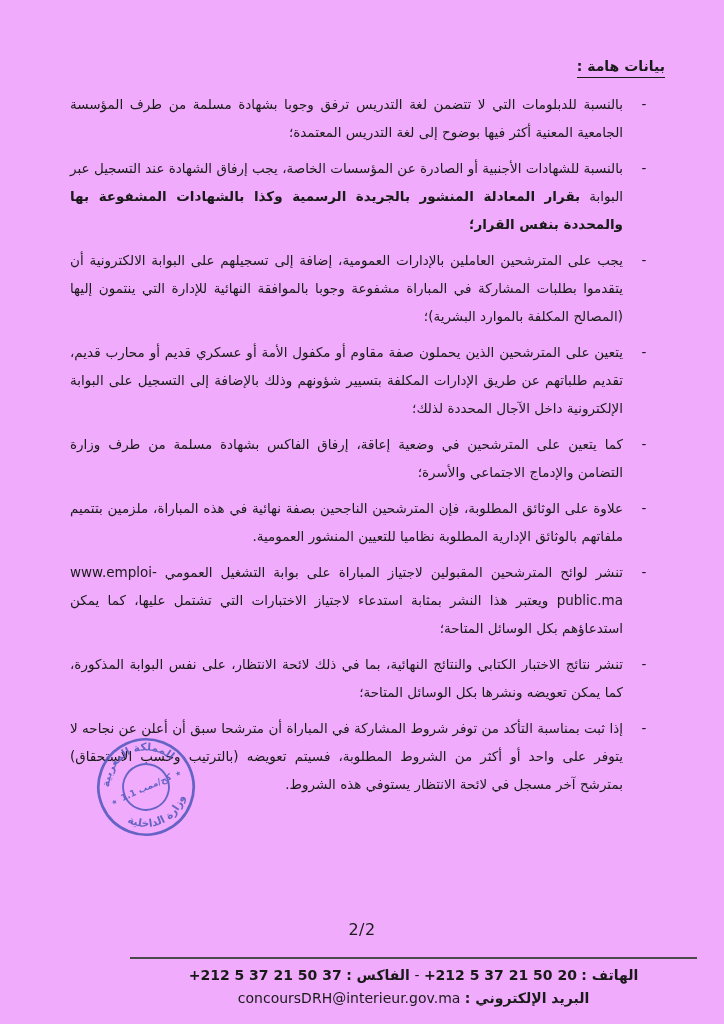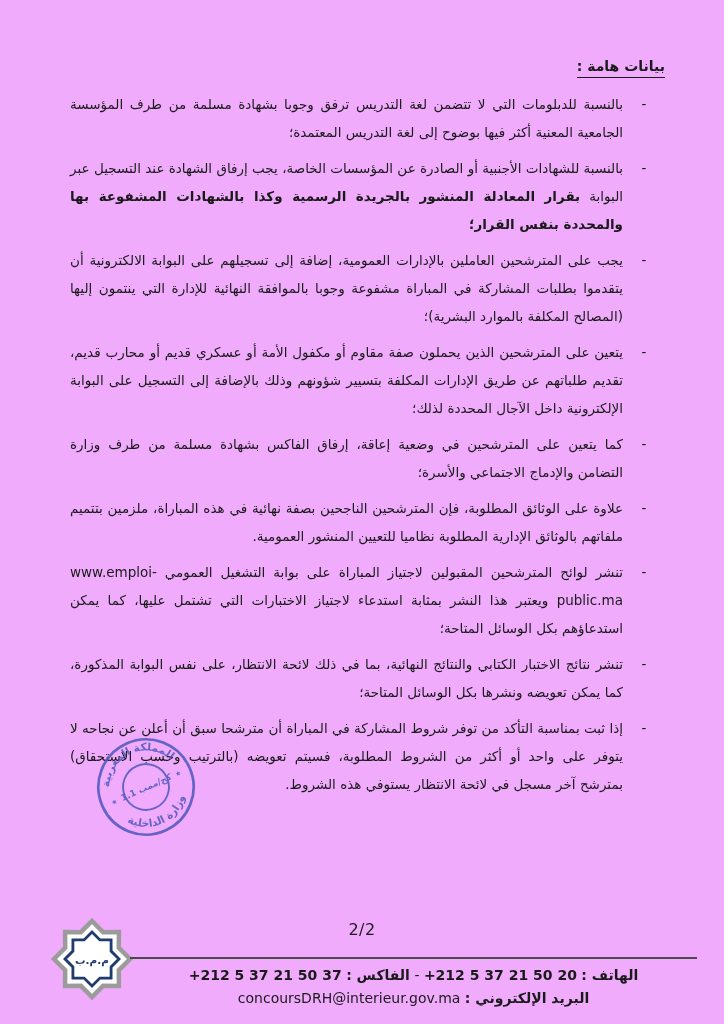--- a/index.html
+++ b/index.html
@@ -164,27 +164,20 @@
         <textPath href="#arcBot" startOffset="50%" text-anchor="middle">وزارة الداخلية</textPath>
       </text>
       <text x="60" y="64" font-size="10.5" font-weight="bold" text-anchor="middle">كح/ممب 1.1</text>
       <text x="19" y="63.5" font-size="8" text-anchor="middle">★</text>
       <text x="101" y="63.5" font-size="8" text-anchor="middle">★</text>
     </svg>
   </div>
 
   <div class="page-number">2/2</div>
 
-  <div class="footer-logo">
-    <svg viewBox="0 0 84 84" aria-hidden="true">
-      <polygon points="42,4 53.1,15.2 68.9,15.1 68.8,30.9 80,42 68.8,53.1 68.9,68.9 53.1,68.8 42,80 30.9,68.8 15.1,68.9 15.2,53.1 4,42 15.2,30.9 15.1,15.1 30.9,15.2" fill="#ffffff" stroke="var(--logo-outer,#9b9b9b)" stroke-width="4.5" stroke-linejoin="miter"></polygon>
-      <polygon points="42,15 49.9,22.9 61.1,22.9 61.1,34.1 69,42 61.1,49.9 61.1,61.1 49.9,61.1 42,69 34.1,61.1 22.9,61.1 22.9,49.9 15,42 22.9,34.1 22.9,22.9 34.1,22.9" fill="#ffffff" stroke="var(--logo-inner,#1f3b70)" stroke-width="2.8" stroke-linejoin="miter"></polygon>
-      <text x="42" y="46.5" font-size="10.5" font-weight="bold" text-anchor="middle" fill="var(--logo-inner,#1f3b70)">م.م.ب</text>
-    </svg>
-  </div>
 
   <div class="footer-rule"></div>
 
   <div class="footer-text">
     <div>
       <span class="lbl">الهاتف :</span>
       <span class="num" dir="ltr">+212 5 37 21 50 20</span>
       <span>-</span>
       <span class="lbl">الفاكس :</span>
       <span class="num" dir="ltr">+212 5 37 21 50 37</span>

